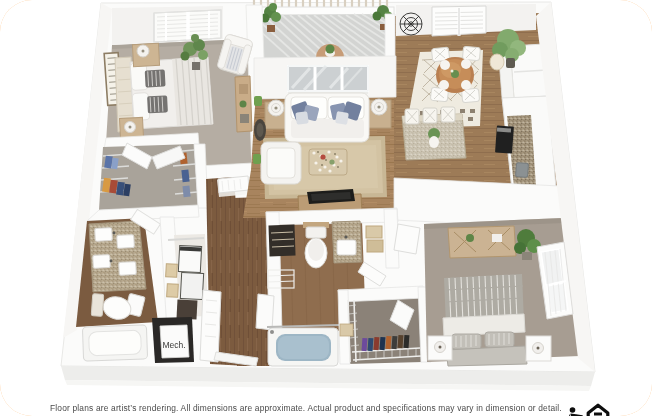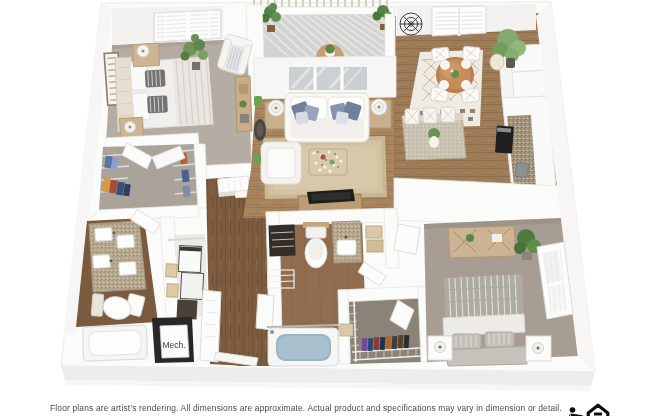--- a/index.html
+++ b/index.html
@@ -1,17 +1,17 @@
 <!DOCTYPE html>
 <html><head>
 <meta charset="utf-8">
 <style>
   html,body{margin:0;padding:0;background:#fff;}
   .page{position:relative;width:652px;height:416px;overflow:hidden;background:#fdba74;
-        font-family:"Liberation Sans",sans-serif;}
+        font-family:"Liberation Sans",sans-serif;border-radius:32px;}
   svg{position:absolute;left:0;top:0;}
 </style>
 </head>
 <body>
 <div class="page">
 <svg width="652" height="416" viewBox="0 0 652 416">
 <defs>
   <pattern id="woodA" width="26" height="9" patternUnits="userSpaceOnUse" patternTransform="rotate(0)">
     <rect width="26" height="9" fill="#a8845e"></rect>
     <rect y="0" width="26" height="1" fill="#9a774f"></rect>

